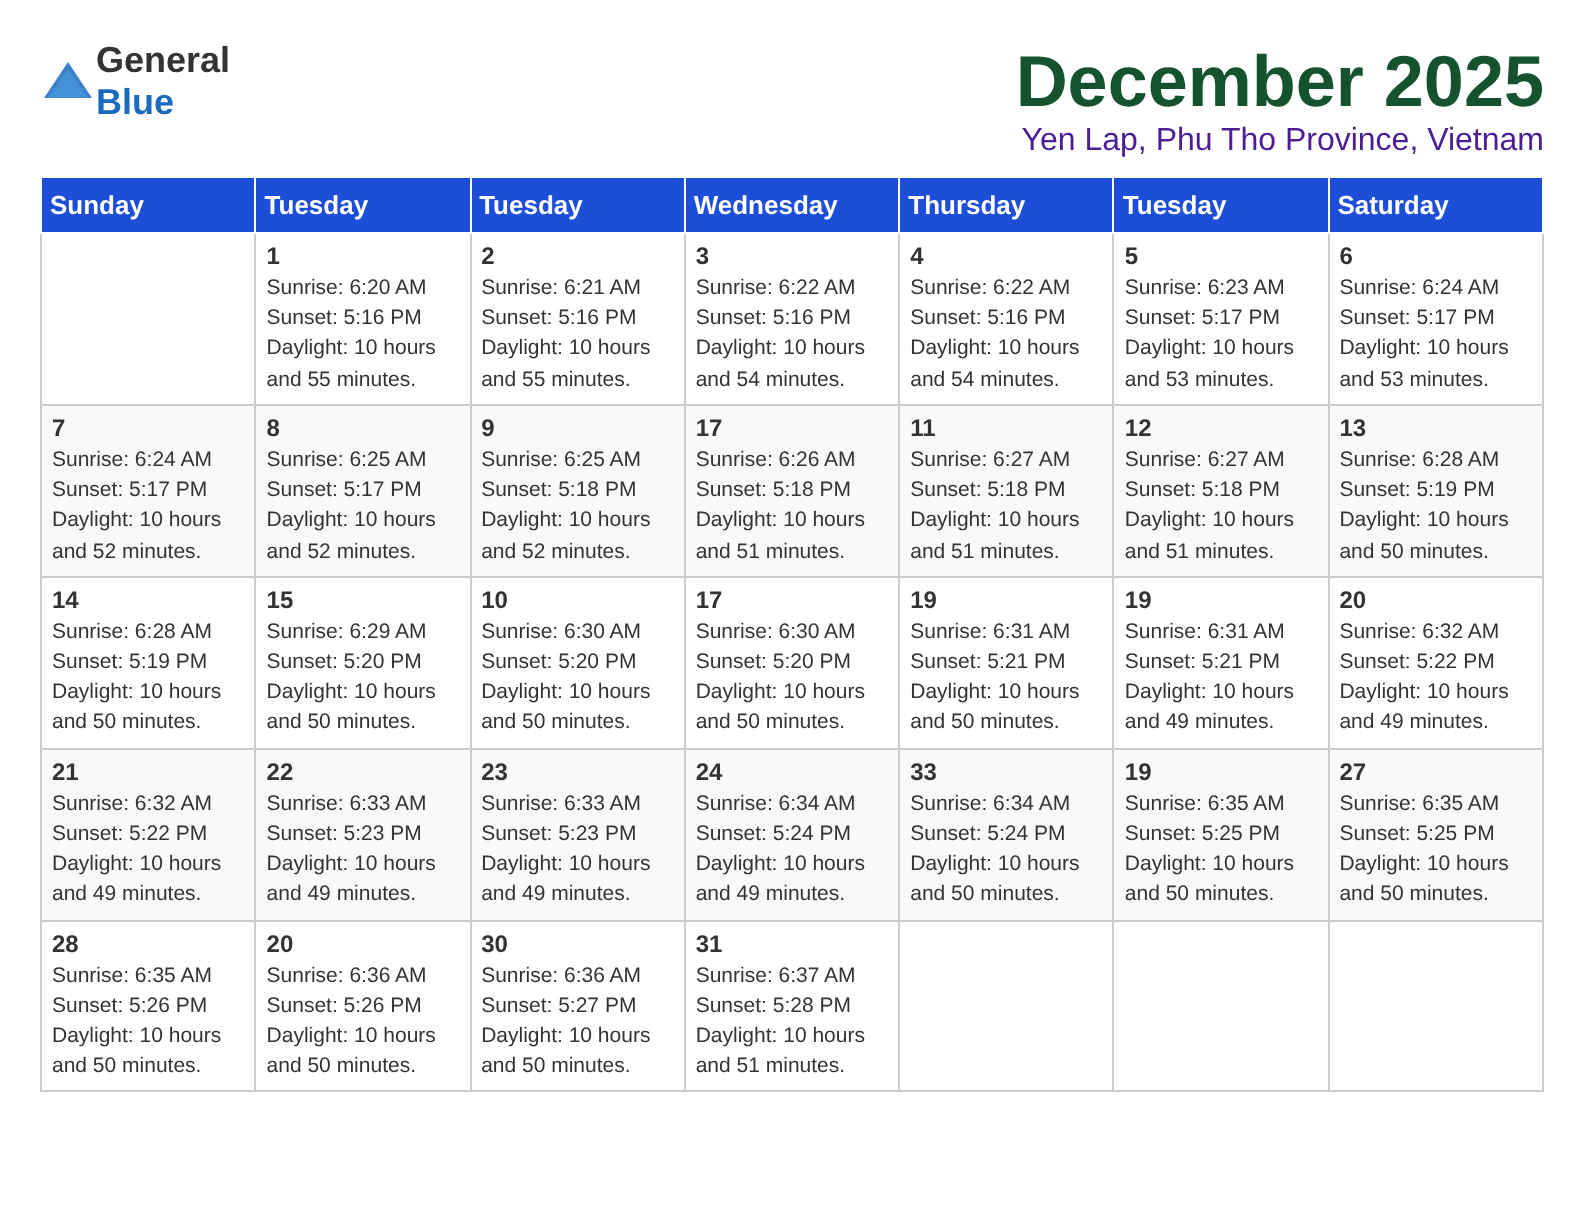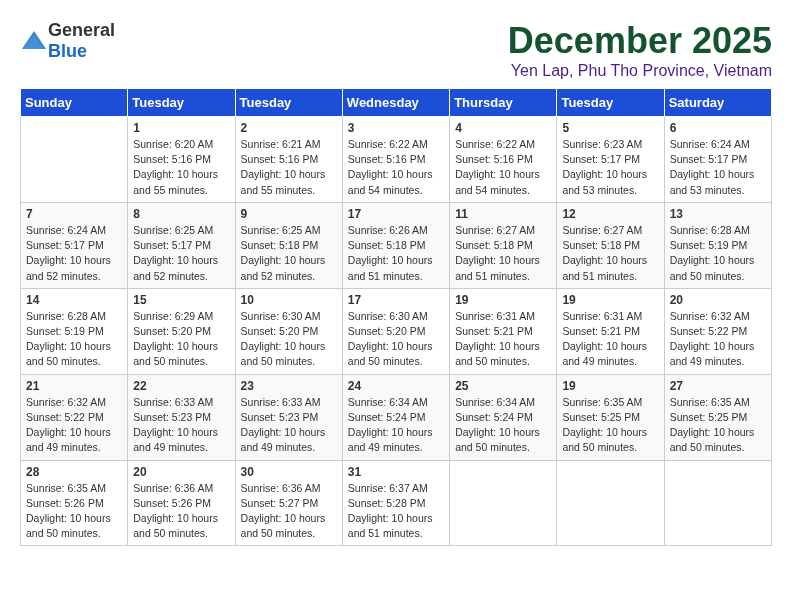--- a/index.html
+++ b/index.html
@@ -214,21 +214,21 @@
         </td>
         <td>
           <span class="day-number">23</span>
           <div class="day-detail">Sunrise: 6:33 AM<br>Sunset: 5:23 PM<br>Daylight: 10 hours<br>and 49 minutes.</div>
         </td>
         <td>
           <span class="day-number">24</span>
           <div class="day-detail">Sunrise: 6:34 AM<br>Sunset: 5:24 PM<br>Daylight: 10 hours<br>and 49 minutes.</div>
         </td>
         <td>
-          <span class="day-number">25</span>
+          <span class="day-number">33</span>
           <div class="day-detail">Sunrise: 6:34 AM<br>Sunset: 5:24 PM<br>Daylight: 10 hours<br>and 50 minutes.</div>
         </td>
         <td>
           <span class="day-number">19</span>
           <div class="day-detail">Sunrise: 6:35 AM<br>Sunset: 5:25 PM<br>Daylight: 10 hours<br>and 50 minutes.</div>
         </td>
         <td>
           <span class="day-number">27</span>
           <div class="day-detail">Sunrise: 6:35 AM<br>Sunset: 5:25 PM<br>Daylight: 10 hours<br>and 50 minutes.</div>
         </td>

